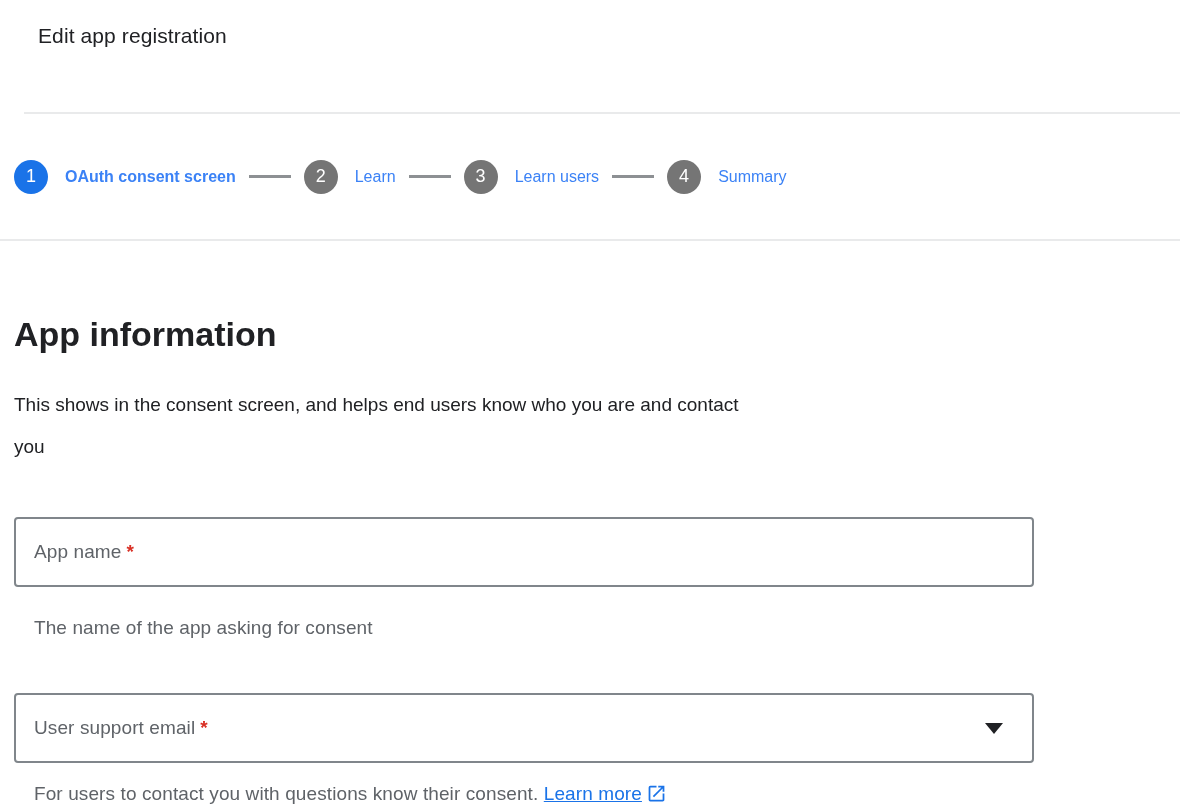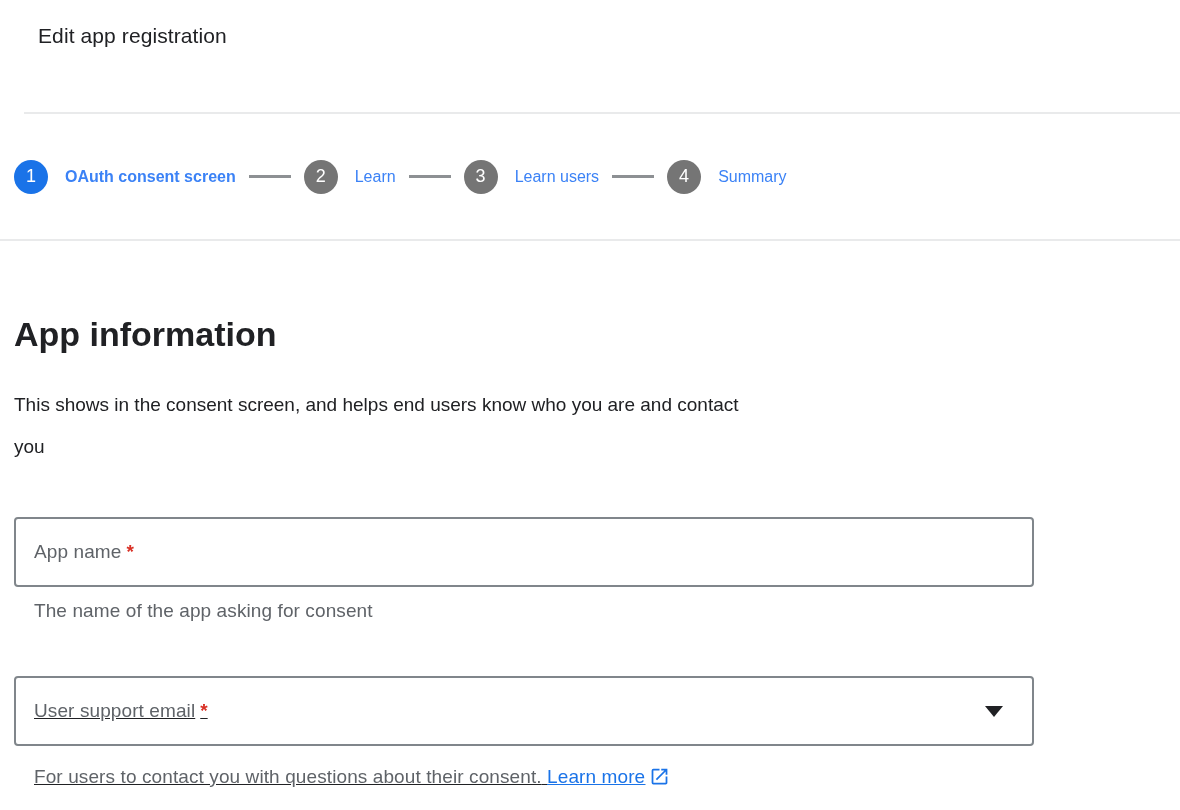--- a/index.html
+++ b/index.html
@@ -78,21 +78,21 @@
   .section-description {
     margin-top: 33px;
     font-size: 19px;
     line-height: 42px;
     color: #202124;
   }
   .section-description span { display: block; }
 
   
   .field-group-appname { margin-top: 49px; }
-  .field-group-email   { margin-top: 54px; text-decoration: underline; }
+  .field-group-email   { margin-top: 54px; }
 
   .field {
     position: relative;
     width: 1020px;
     height: 70px;
     border: 2px solid #80868b;
     border-radius: 4px;
     display: flex;
     align-items: center;
     padding-left: 18px;
@@ -116,21 +116,21 @@
     right: 29px;
     top: 50%;
     margin-top: -5px;
     width: 0; height: 0;
     border-left: 9px solid transparent;
     border-right: 9px solid transparent;
     border-top: 11px solid #202124;
   }
 
   .helper-text {
-    margin: 13px 0 0 20px;
+    margin: 30px 0 0 20px;
     font-size: 19px;
     color: #5f6368;
     letter-spacing: 0.1px;
   }
   .field-group-email .helper-text { margin-top: 20px; }
 
   .learn-more-link {
     color: #1a73e8;
     text-decoration: underline;
     cursor: pointer;
@@ -188,19 +188,19 @@
     <div class="helper-text">The name of the app asking for consent</div>
   </div>
 
   <div class="field-group-email">
     <div class="field select" role="combobox">
       <span class="field-label">User support email</span>
       <span class="required-marker">*</span>
       <span class="dropdown-caret"></span>
     </div>
     <div class="helper-text">
-      <span>For users to contact you with questions about their consent.</span>
+      <span>For users to contact you with questions know their consent.</span>
       <span class="learn-more-link">Learn more</span><svg class="external-link-icon" viewBox="0 0 24 24">
           <path d="M19 19H5V5h7V3H5a2 2 0 0 0-2 2v14a2 2 0 0 0 2 2h14c1.1 0 2-.9 2-2v-7h-2v7zM14 3v2h3.59l-9.83 9.83 1.41 1.41L19 6.41V10h2V3h-7z"></path>
         </svg>
     </div>
   </div>
 </main>
 
 </body></html>

